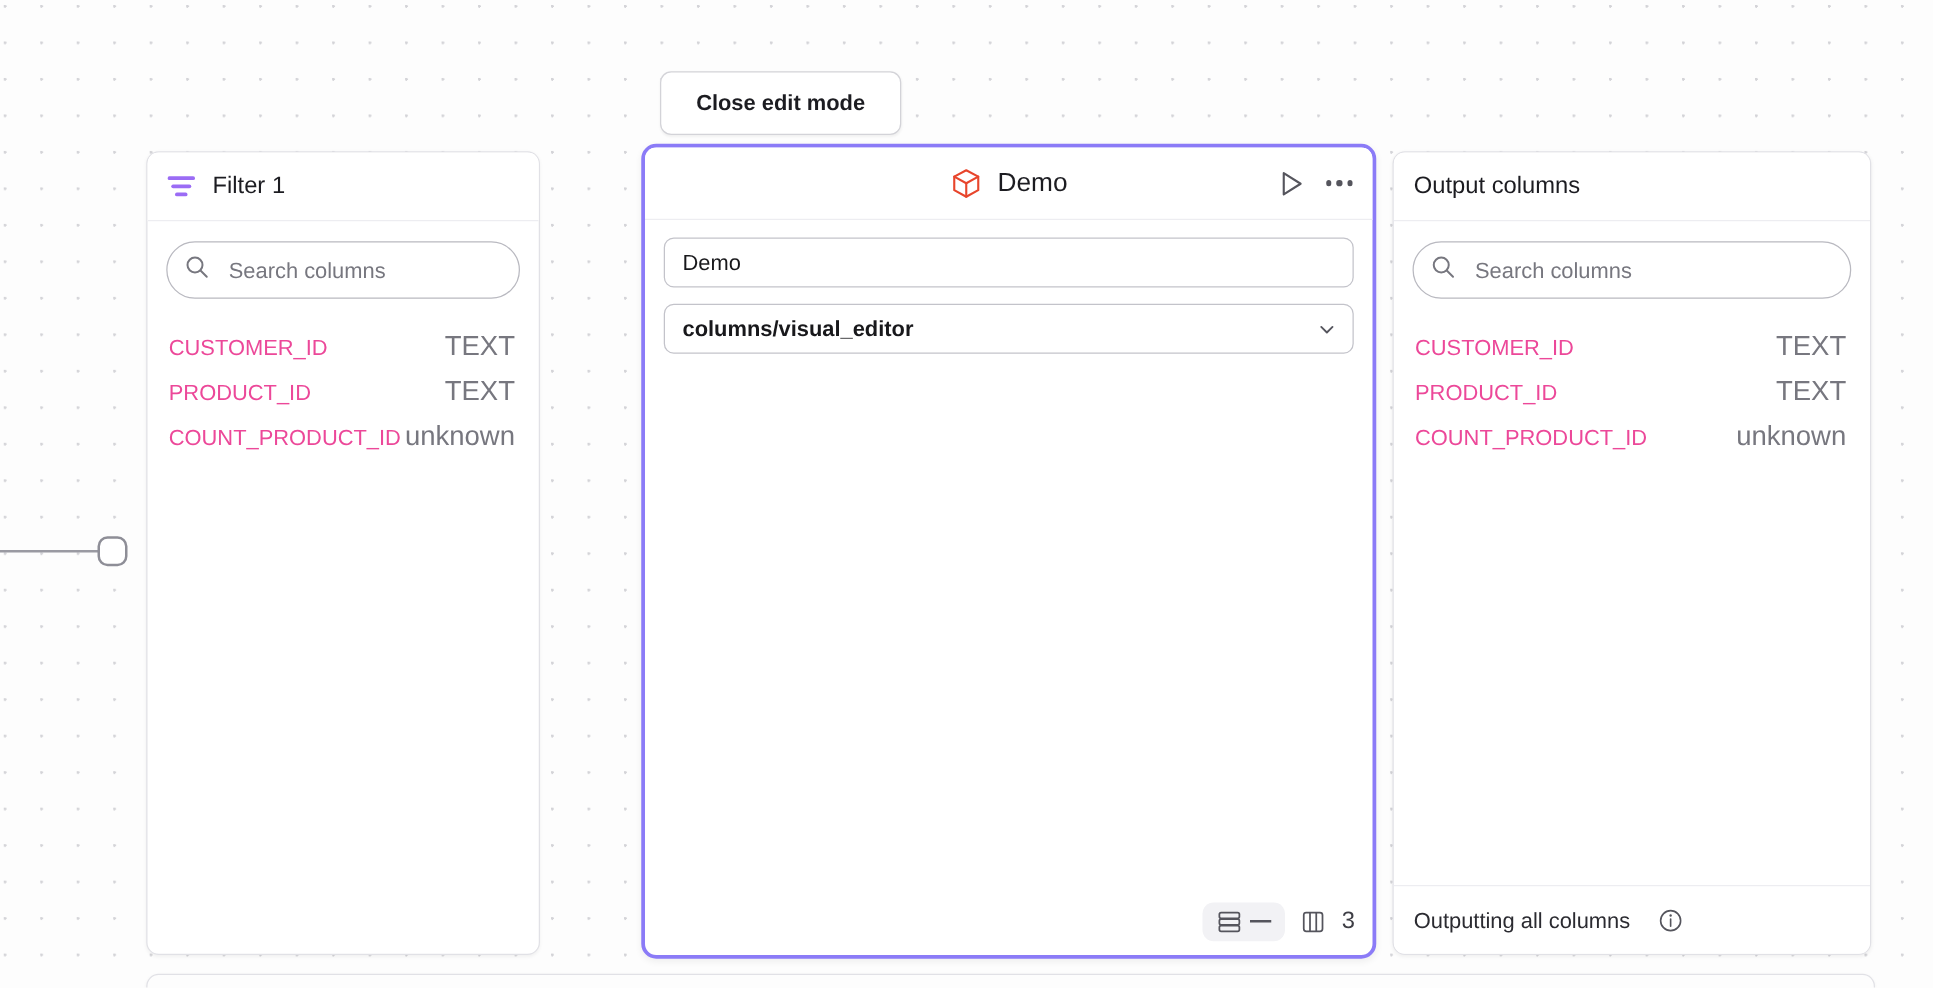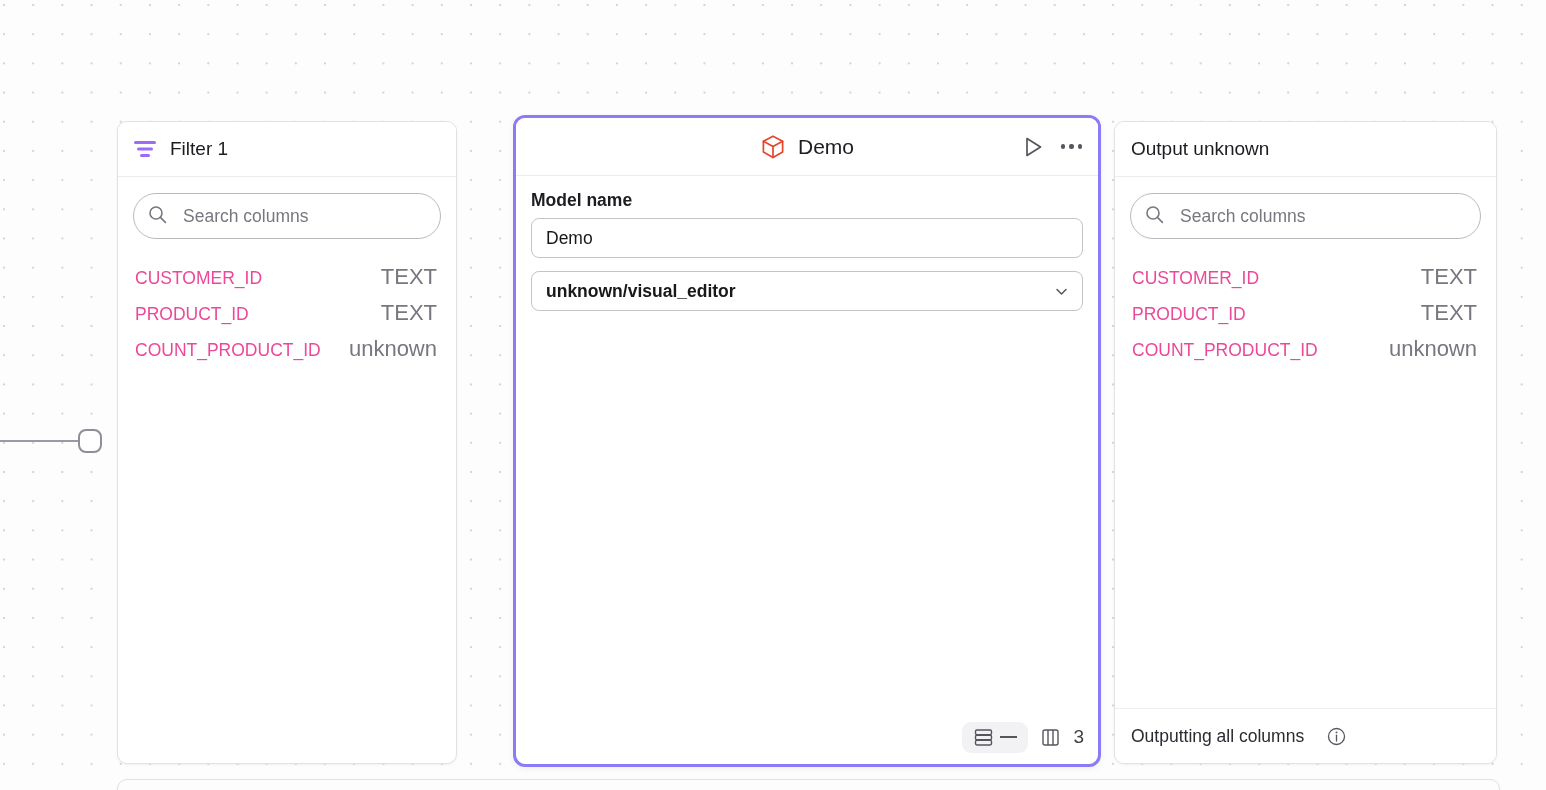--- a/index.html
+++ b/index.html
@@ -55,21 +55,21 @@
   .panel-header {
     height: 55px; flex: 0 0 55px;
     display: flex; align-items: center;
     border-bottom: 1px solid #ededf1;
     padding: 0 16px;
     background: #ffffff;
   }
   .panel-title { font-size: 19px; color: #1c1c21; }
 
   
-  #panel-filter { left: 117px; top: 121px; width: 340px; height: 643px; }
+  #panel-filter { left: 117px; top: 121px; width: 315px; height: 643px; }
   .filter-icon { width: 22px; height: 18px; margin-right: 14px; display:block; }
   .panel-body { padding: 16px 15px 0 15px; flex: 1 1 auto; }
 
   .search-box {
     height: 46px; width: 100%;
     border: 1px solid #b9b9c0;
     border-radius: 23px;
     display: flex; align-items: center;
     padding: 0 14px;
     background: #ffffff;
@@ -168,20 +168,21 @@
   }
 </style>
 </head>
 <body>
 
 <div id="canvas">
 
   <div class="edge-line"></div>
   <div class="edge-handle"></div>
 
+  <div class="close-edit-btn">Close edit mode</div>
 
   <div class="panel" id="panel-filter">
     <div class="panel-header">
       <span class="filter-icon">
         <svg viewBox="0 0 22 18" xmlns="http://www.w3.org/2000/svg">
           <rect x="0" y="1" width="22" height="3" rx="1.5" fill="#9b6cf5"></rect>
           <rect x="3" y="7.5" width="16" height="3" rx="1.5" fill="#9b6cf5"></rect>
           <rect x="6" y="14" width="10" height="3" rx="1.5" fill="#9b6cf5"></rect>
         </svg>
       </span>
@@ -239,27 +240,26 @@
           <span class="dots">
             <i></i>
               <i></i>
               <i></i>
           </span>
         </span>
       </div>
     </div>
 
     <div class="form-area">
-      <div class="field-label">Model name</div>
       <div class="text-input">Demo</div>
 
       <div class="spacer-10"></div>
 
       <div class="select-input">
-        <span class="val">unknown/visual_editor</span>
+        <span class="val">columns/visual_editor</span>
         <span class="chev">
           <svg viewBox="0 0 15 15" xmlns="http://www.w3.org/2000/svg" fill="none" stroke="#55555d" stroke-width="1.5" stroke-linecap="round" stroke-linejoin="round">
             <path d="M3 5.5 L7.5 10 L12 5.5"></path>
           </svg>
         </span>
       </div>
     </div>
 
     <div class="model-footer">
       <div class="pill">
@@ -278,21 +278,21 @@
           <line x1="8" y1="3" x2="8" y2="18"></line>
           <line x1="13" y1="3" x2="13" y2="18"></line>
         </svg>
       </span>
       <span class="count">3</span>
     </div>
   </div>
 
   <div class="panel" id="panel-output">
     <div class="panel-header">
-      <span class="panel-title">Output unknown</span>
+      <span class="panel-title">Output columns</span>
     </div>
     <div class="panel-body">
       <div class="search-box">
         <span>
           <svg viewBox="0 0 19 19" xmlns="http://www.w3.org/2000/svg" fill="none" stroke="#77777f" stroke-width="1.6">
             <circle cx="8" cy="8" r="6"></circle>
             <line x1="12.4" y1="12.4" x2="17.4" y2="17.4" stroke-linecap="round"></line>
           </svg>
         </span>
         <span class="ph">Search columns</span>

